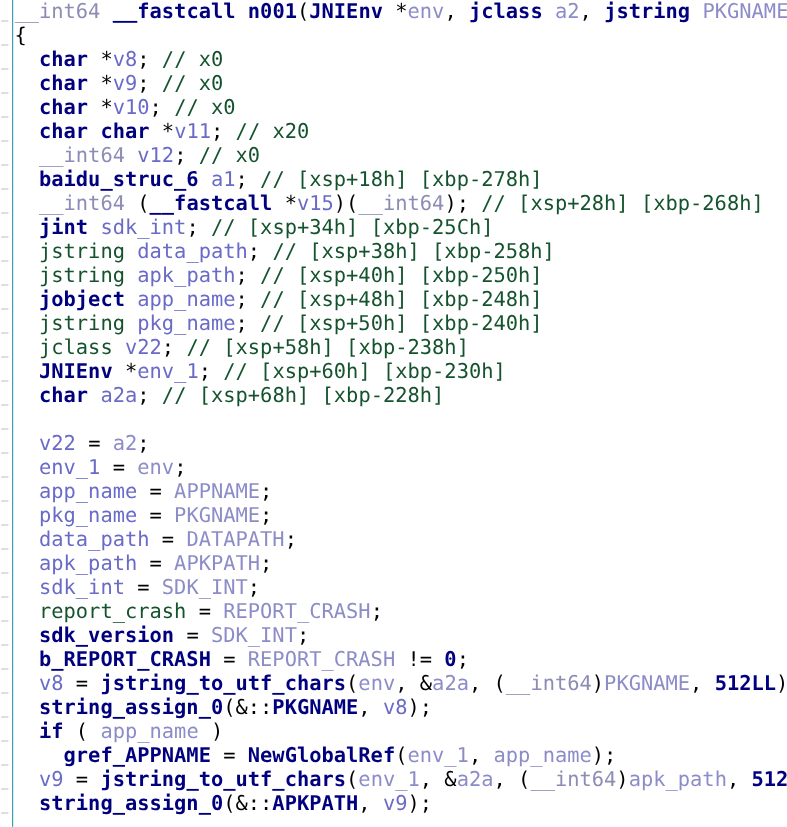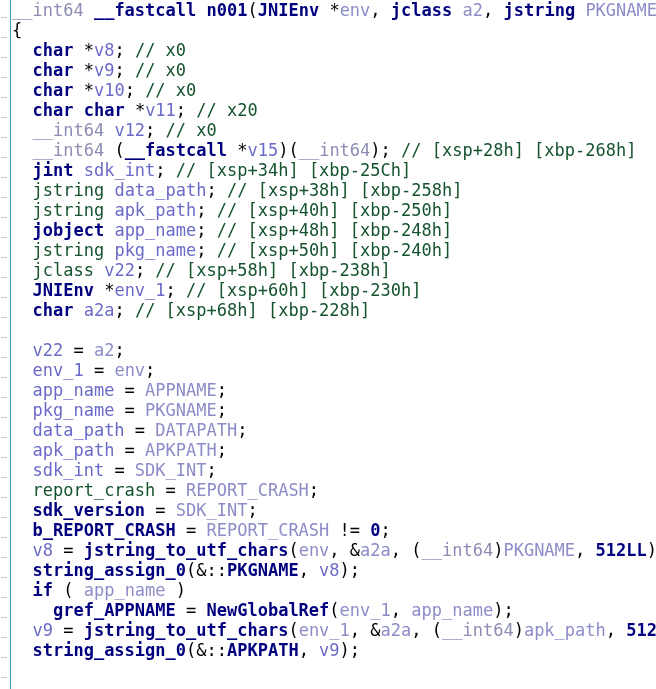--- a/index.html
+++ b/index.html
@@ -113,20 +113,21 @@
     </div>
 
   <div id="code-area">
       <div class="code-line"><span class="t-type">__int64</span><span class="t-plain"> </span><span class="t-kw">__fastcall</span><span class="t-plain"> </span><span class="t-func">n001</span><span class="t-plain">(</span><span class="t-struct">JNIEnv</span><span class="t-plain"> *</span><span class="t-arg">env</span><span class="t-plain">, </span><span class="t-struct">jclass</span><span class="t-plain"> </span><span class="t-arg">a2</span><span class="t-plain">, </span><span class="t-struct">jstring</span><span class="t-plain"> </span><span class="t-arg">PKGNAME</span><span class="t-plain">, </span><span class="t-struct">jstring</span><span class="t-plain"> </span><span class="t-arg">APPNAME</span><span class="t-plain">, </span></div>
       <div class="code-line"><span class="t-plain">{</span></div>
       <div class="code-line"><span class="t-plain">  </span><span class="t-kw">char</span><span class="t-plain"> *</span><span class="t-localvar">v8</span><span class="t-plain">; </span><span class="t-comment">// x0</span></div>
       <div class="code-line"><span class="t-plain">  </span><span class="t-kw">char</span><span class="t-plain"> *</span><span class="t-localvar">v9</span><span class="t-plain">; </span><span class="t-comment">// x0</span></div>
       <div class="code-line"><span class="t-plain">  </span><span class="t-kw">char</span><span class="t-plain"> *</span><span class="t-localvar">v10</span><span class="t-plain">; </span><span class="t-comment">// x0</span></div>
       <div class="code-line"><span class="t-plain">  </span><span class="t-kw">char</span><span class="t-plain"> </span><span class="t-kw">char</span><span class="t-plain"> *</span><span class="t-localvar">v11</span><span class="t-plain">; </span><span class="t-comment">// x20</span></div>
       <div class="code-line"><span class="t-plain">  </span><span class="t-type">__int64</span><span class="t-plain"> </span><span class="t-localvar">v12</span><span class="t-plain">; </span><span class="t-comment">// x0</span></div>
+      <div class="code-line"><span class="t-plain">  </span><span class="t-struct">baidu_struc_6</span><span class="t-plain"> </span><span class="t-localvar">a1</span><span class="t-plain">; </span><span class="t-comment">// [xsp+18h] [xbp-278h]</span></div>
       <div class="code-line"><span class="t-plain">  </span><span class="t-type">__int64</span><span class="t-plain"> (</span><span class="t-kw">__fastcall</span><span class="t-plain"> *</span><span class="t-localvar">v15</span><span class="t-plain">)(</span><span class="t-type">__int64</span><span class="t-plain">); </span><span class="t-comment">// [xsp+28h] [xbp-268h]</span></div>
       <div class="code-line"><span class="t-plain">  </span><span class="t-struct">jint</span><span class="t-plain"> </span><span class="t-localvar">sdk_int</span><span class="t-plain">; </span><span class="t-comment">// [xsp+34h] [xbp-25Ch]</span></div>
       <div class="code-line"><span class="t-plain">  </span><span class="t-comment">jstring</span><span class="t-plain"> </span><span class="t-localvar">data_path</span><span class="t-plain">; </span><span class="t-comment">// [xsp+38h] [xbp-258h]</span></div>
       <div class="code-line"><span class="t-plain">  </span><span class="t-comment">jstring</span><span class="t-plain"> </span><span class="t-localvar">apk_path</span><span class="t-plain">; </span><span class="t-comment">// [xsp+40h] [xbp-250h]</span></div>
       <div class="code-line"><span class="t-plain">  </span><span class="t-struct">jobject</span><span class="t-plain"> </span><span class="t-localvar">app_name</span><span class="t-plain">; </span><span class="t-comment">// [xsp+48h] [xbp-248h]</span></div>
       <div class="code-line"><span class="t-plain">  </span><span class="t-comment">jstring</span><span class="t-plain"> </span><span class="t-localvar">pkg_name</span><span class="t-plain">; </span><span class="t-comment">// [xsp+50h] [xbp-240h]</span></div>
       <div class="code-line"><span class="t-plain">  </span><span class="t-comment">jclass</span><span class="t-plain"> </span><span class="t-localvar">v22</span><span class="t-plain">; </span><span class="t-comment">// [xsp+58h] [xbp-238h]</span></div>
       <div class="code-line"><span class="t-plain">  </span><span class="t-struct">JNIEnv</span><span class="t-plain"> *</span><span class="t-localvar">env_1</span><span class="t-plain">; </span><span class="t-comment">// [xsp+60h] [xbp-230h]</span></div>
       <div class="code-line"><span class="t-plain">  </span><span class="t-kw">char</span><span class="t-plain"> </span><span class="t-localvar">a2a</span><span class="t-plain">; </span><span class="t-comment">// [xsp+68h] [xbp-228h]</span></div>
       <div class="code-line"></div>

